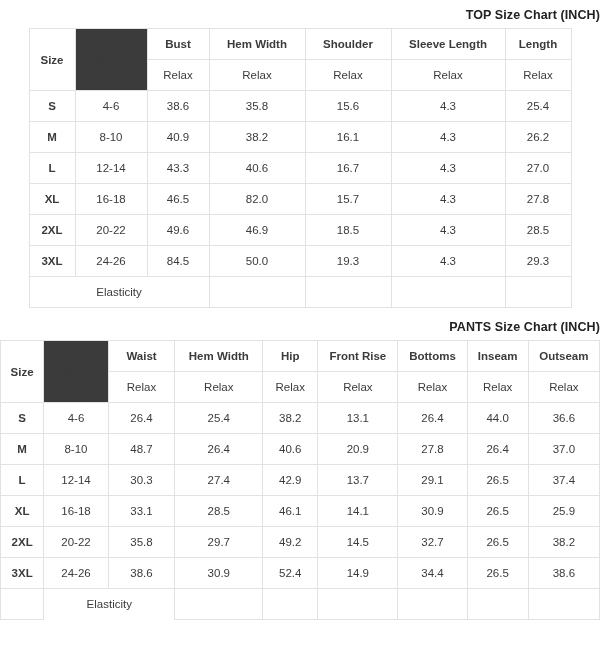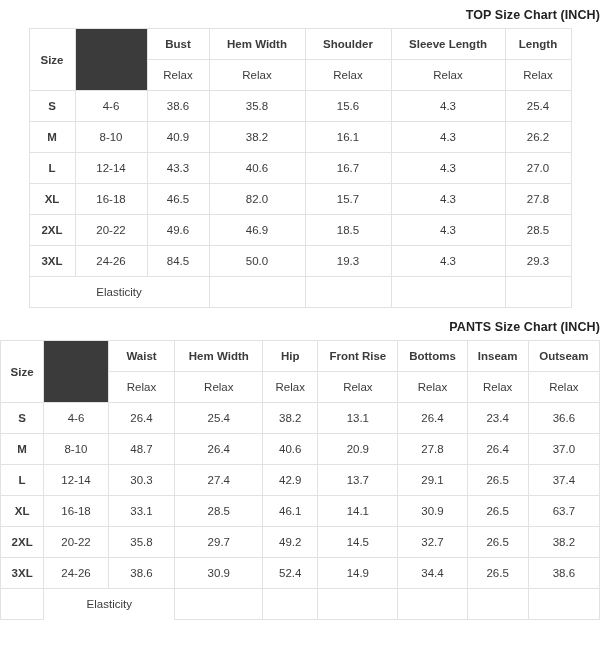--- a/index.html
+++ b/index.html
@@ -223,21 +223,21 @@
       </tr>
 
       <tr>
         <td class="size-col">S</td>
         <td class="body-cell">4-6</td>
         <td class="body-cell">26.4</td>
         <td class="body-cell">25.4</td>
         <td class="body-cell">38.2</td>
         <td class="body-cell">13.1</td>
         <td class="body-cell">26.4</td>
-        <td class="body-cell">23.4</td>
+        <td class="body-cell">44.0</td>
         <td class="body-cell">36.6</td>
       </tr>
       <tr>
         <td class="size-col">M</td>
         <td class="body-cell">8-10</td>
         <td class="body-cell">48.7</td>
         <td class="body-cell">26.4</td>
         <td class="body-cell">40.6</td>
         <td class="body-cell">20.9</td>
         <td class="body-cell">27.8</td>
@@ -257,21 +257,21 @@
       </tr>
       <tr>
         <td class="size-col">XL</td>
         <td class="body-cell">16-18</td>
         <td class="body-cell">33.1</td>
         <td class="body-cell">28.5</td>
         <td class="body-cell">46.1</td>
         <td class="body-cell">14.1</td>
         <td class="body-cell">30.9</td>
         <td class="body-cell">26.5</td>
-        <td class="body-cell">63.7</td>
+        <td class="body-cell">25.9</td>
       </tr>
       <tr>
         <td class="size-col">2XL</td>
         <td class="body-cell">20-22</td>
         <td class="body-cell">35.8</td>
         <td class="body-cell">29.7</td>
         <td class="body-cell">49.2</td>
         <td class="body-cell">14.5</td>
         <td class="body-cell">32.7</td>
         <td class="body-cell">26.5</td>

